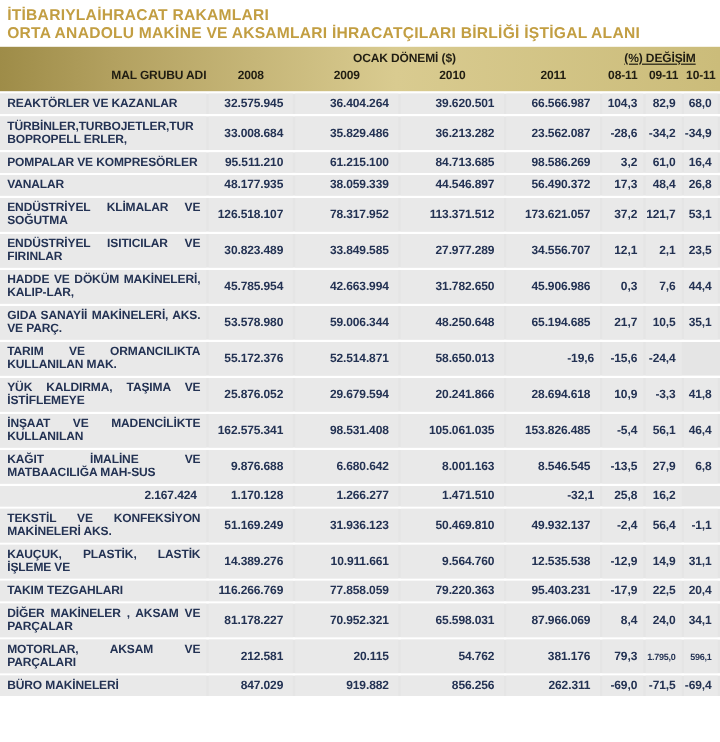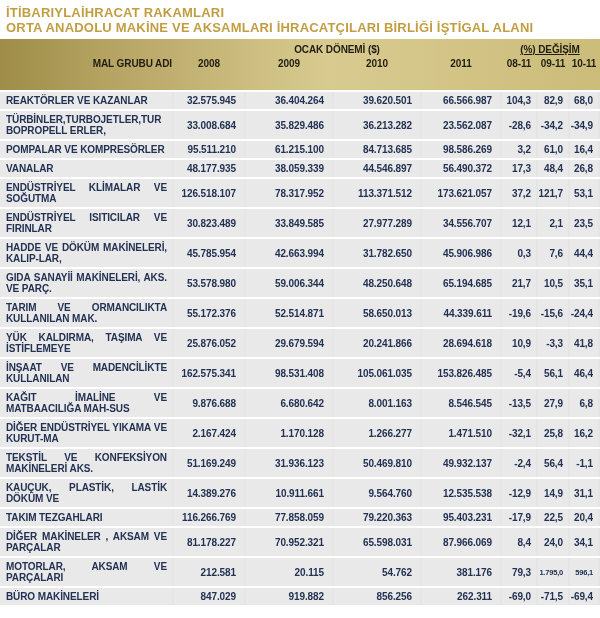--- a/index.html
+++ b/index.html
@@ -25,21 +25,21 @@
   .grid {
     display: grid;
     grid-template-columns: 172px 70px 86px 86px 78px 34px 30px 28px;
     column-gap: 2px;
     align-items: center;
   }
 
   
   .thead {
     background: linear-gradient(90deg, #9e8c48 0%, #b3a160 16%, #d9cb90 55%, #cbbc7a 100%);
-    padding: 5px 0 20px 0;
+    padding: 5px 0 6px 0;
     margin-bottom: 2px;
   }
   .thead .grid { row-gap: 2px; }
   .hcell {
     color: #201d12;
     font-weight: bold;
     font-size: 10px;
     line-height: 12px;
     text-align: center;
     letter-spacing: -0.1px;
@@ -181,21 +181,20 @@
     <div class="cell num">65.194.685</div>
     <div class="cell pct">21,7</div>
     <div class="cell pct">10,5</div>
     <div class="cell pct">35,1</div>
   </div>
       <div class="row grid">
     <div class="cell name">TARIM VE ORMANCILIKTA KULLANILAN MAK.</div>
     <div class="cell num">55.172.376</div>
     <div class="cell num">52.514.871</div>
     <div class="cell num">58.650.013</div>
-    <div class="cell num">44.339.611</div>
     <div class="cell pct">-19,6</div>
     <div class="cell pct">-15,6</div>
     <div class="cell pct">-24,4</div>
   </div>
       <div class="row grid">
     <div class="cell name">YÜK KALDIRMA, TAŞIMA VE İSTİFLEMEYE</div>
     <div class="cell num">25.876.052</div>
     <div class="cell num">29.679.594</div>
     <div class="cell num">20.241.866</div>
     <div class="cell num">28.694.618</div>
@@ -217,41 +216,40 @@
     <div class="cell name">KAĞIT İMALİNE VE MATBAACILIĞA MAH-SUS</div>
     <div class="cell num">9.876.688</div>
     <div class="cell num">6.680.642</div>
     <div class="cell num">8.001.163</div>
     <div class="cell num">8.546.545</div>
     <div class="cell pct">-13,5</div>
     <div class="cell pct">27,9</div>
     <div class="cell pct">6,8</div>
   </div>
       <div class="row grid">
-    <div class="cell name">DİĞER ENDÜSTRİYEL YIKAMA VE KURUT-MA</div>
     <div class="cell num">2.167.424</div>
     <div class="cell num">1.170.128</div>
     <div class="cell num">1.266.277</div>
     <div class="cell num">1.471.510</div>
     <div class="cell pct">-32,1</div>
     <div class="cell pct">25,8</div>
     <div class="cell pct">16,2</div>
   </div>
       <div class="row grid">
     <div class="cell name">TEKSTİL VE KONFEKSİYON MAKİNELERİ AKS.</div>
     <div class="cell num">51.169.249</div>
     <div class="cell num">31.936.123</div>
     <div class="cell num">50.469.810</div>
     <div class="cell num">49.932.137</div>
     <div class="cell pct">-2,4</div>
     <div class="cell pct">56,4</div>
     <div class="cell pct">-1,1</div>
   </div>
       <div class="row grid">
-    <div class="cell name">KAUÇUK, PLASTİK, LASTİK DÖKÜM VE</div>
+    <div class="cell name">KAUÇUK, PLASTİK, LASTİK İŞLEME VE</div>
     <div class="cell num">14.389.276</div>
     <div class="cell num">10.911.661</div>
     <div class="cell num">9.564.760</div>
     <div class="cell num">12.535.538</div>
     <div class="cell pct">-12,9</div>
     <div class="cell pct">14,9</div>
     <div class="cell pct">31,1</div>
   </div>
       <div class="row grid">
     <div class="cell name">TAKIM TEZGAHLARI</div>

